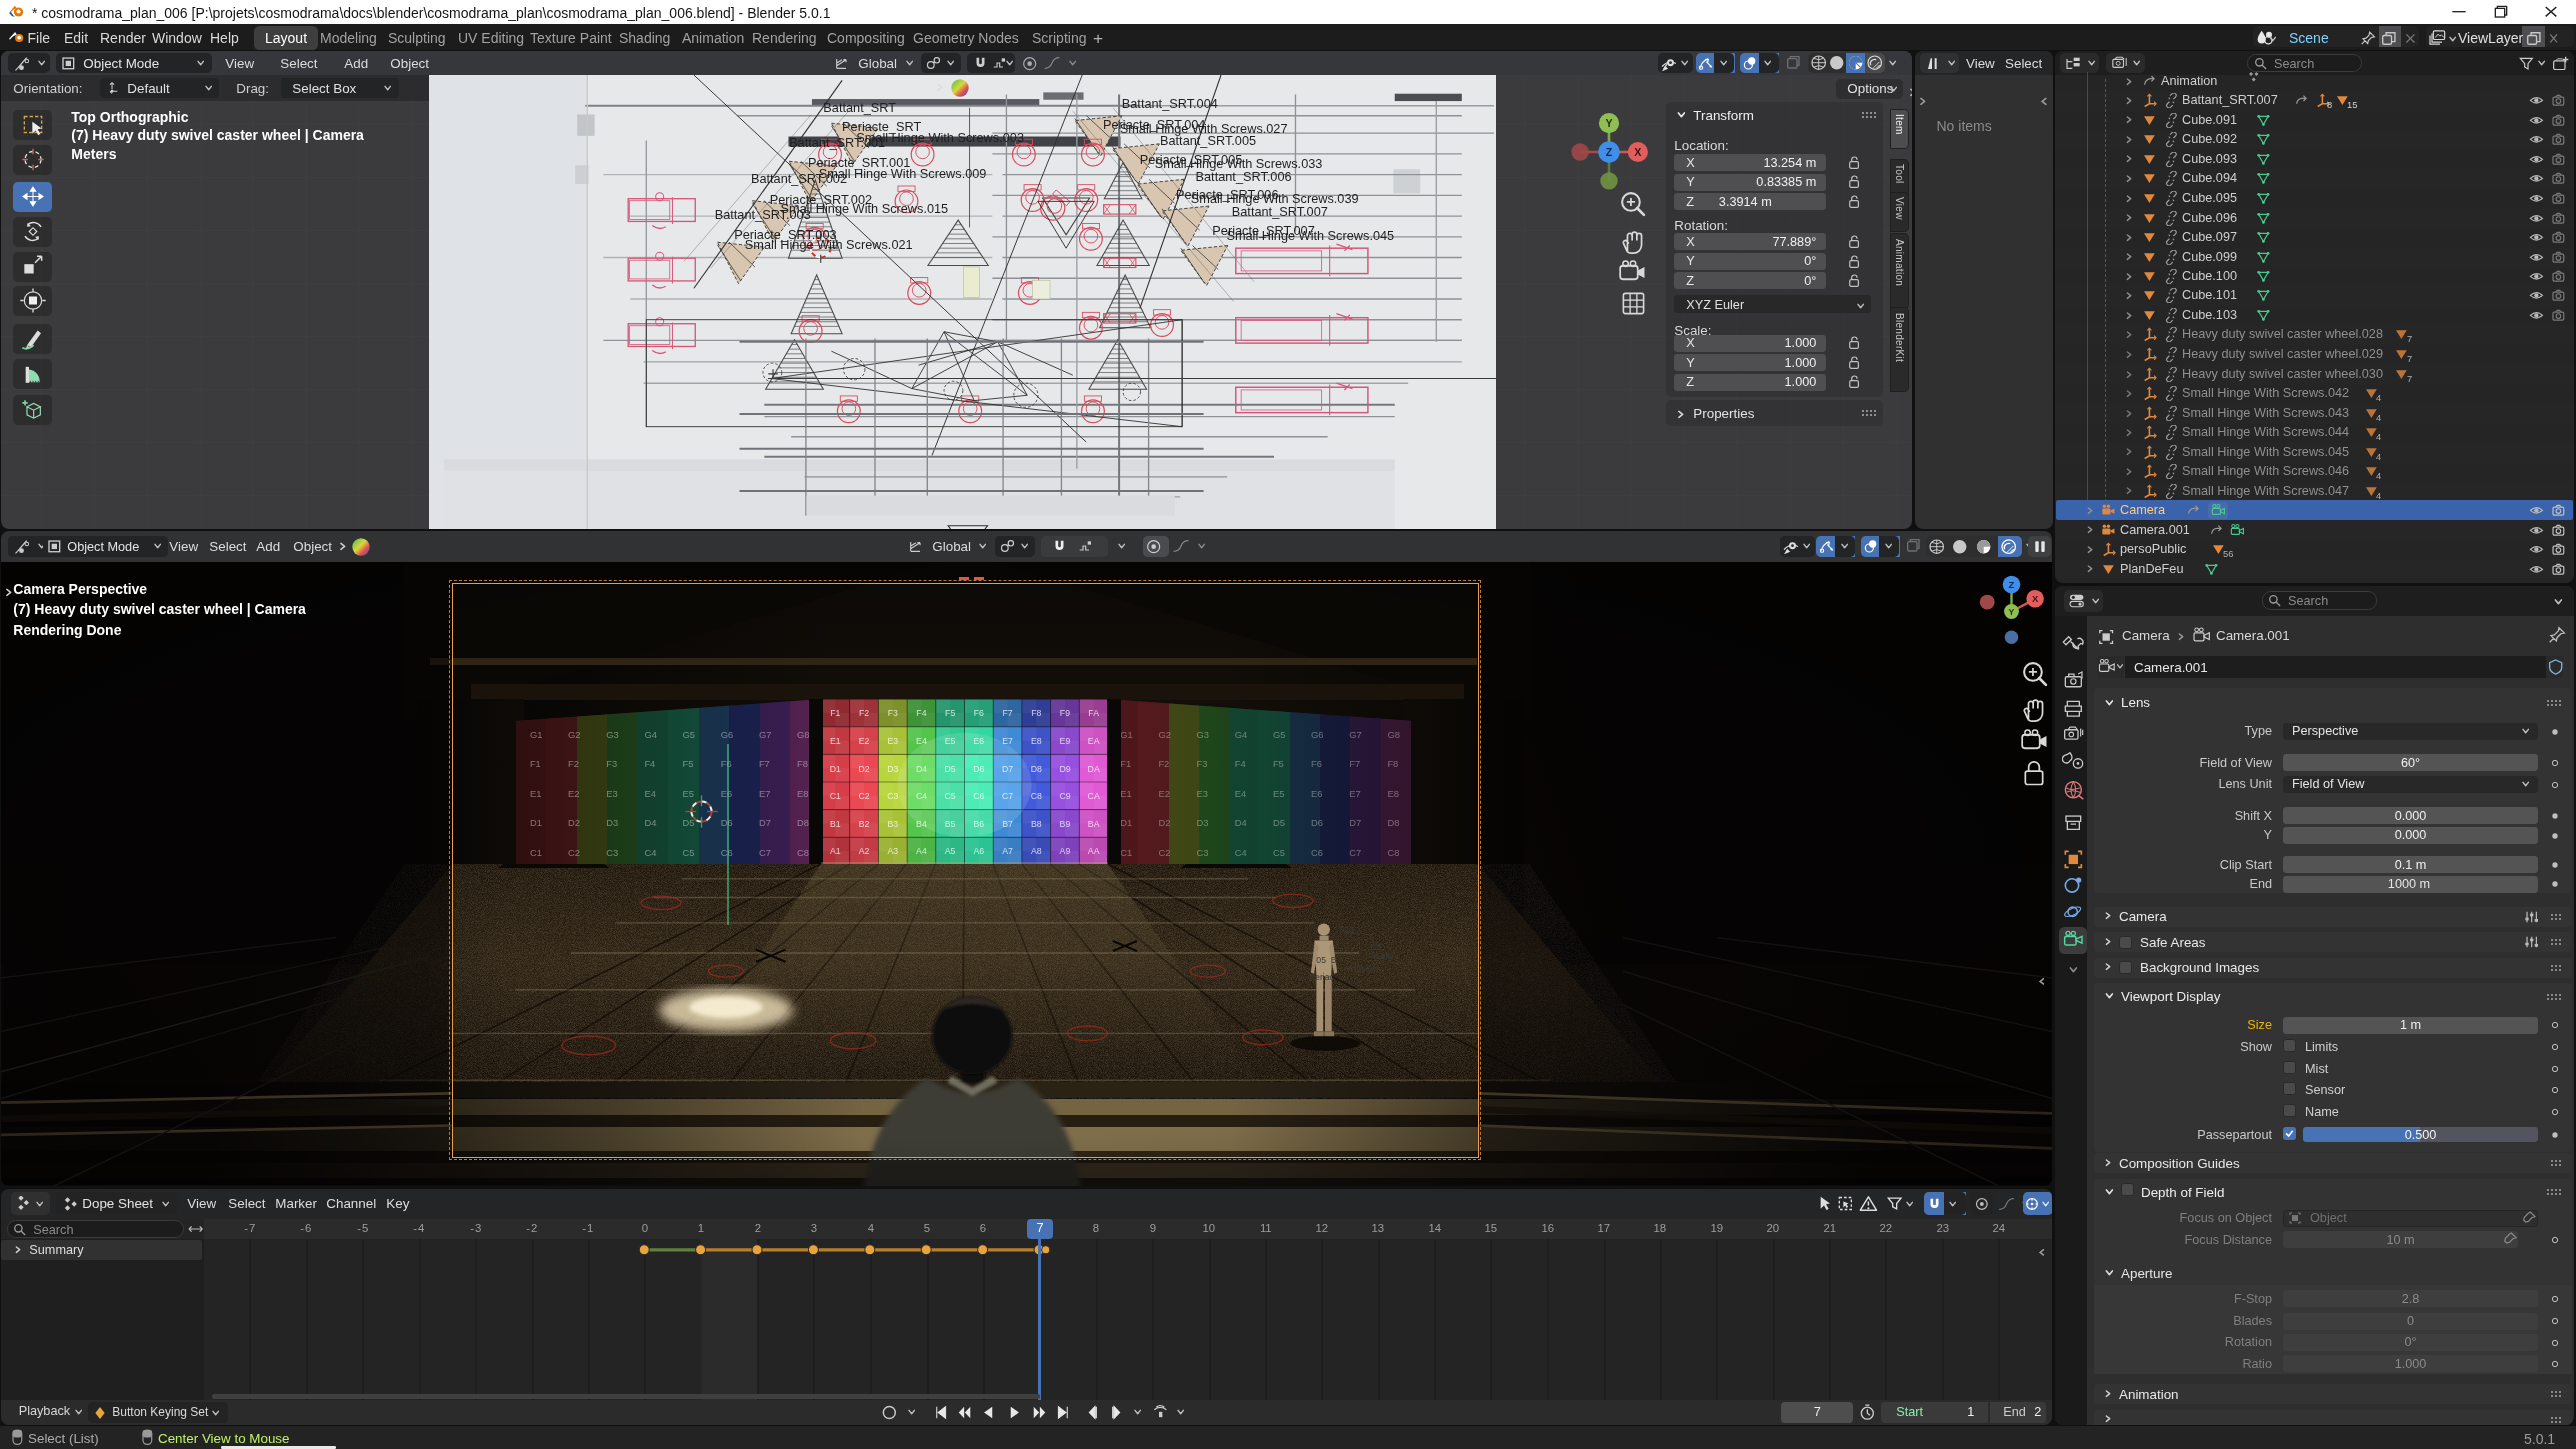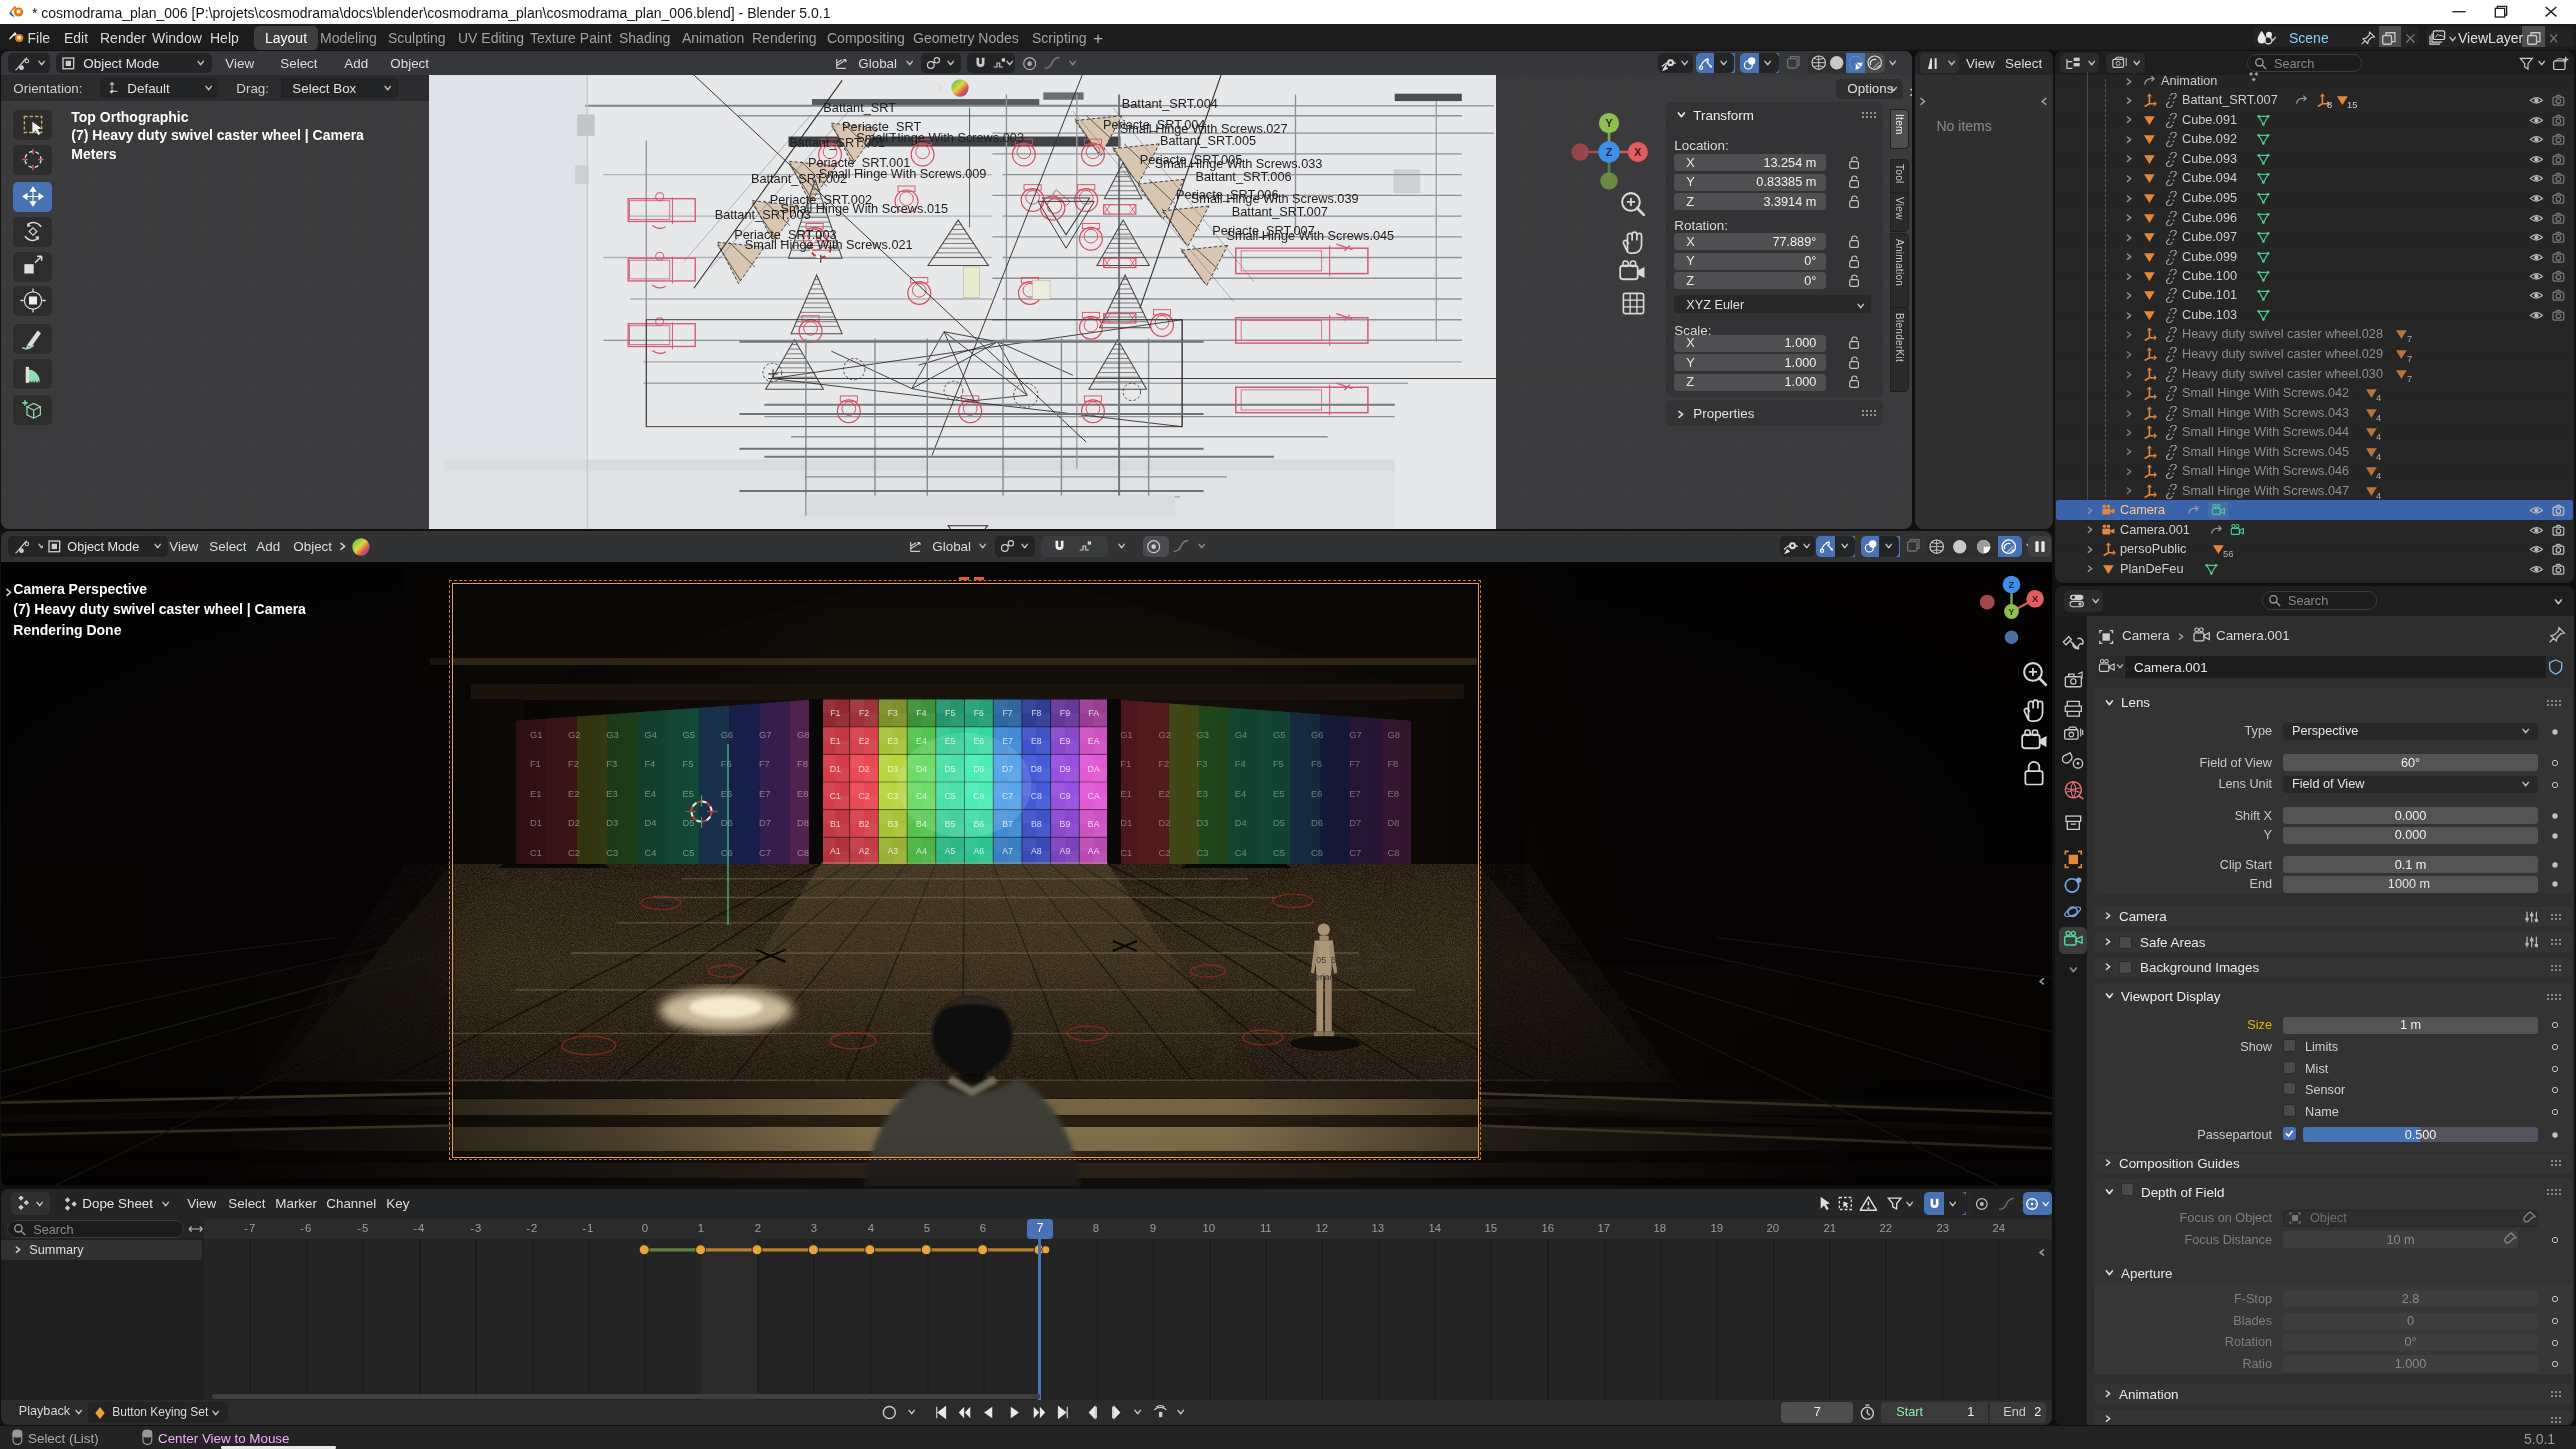--- a/index.html
+++ b/index.html
@@ -96,21 +96,21 @@
 <div class="abs" style="left:0px;top:1426px;width:2576px;height:23px;background:#232323;"></div>
 <svg class="abs" style="left:10.7px;top:1429px;" width="13.4" height="17.4" viewBox="0 0 20 26">
     <rect x="3" y="2" width="13" height="21" rx="6" fill="none" stroke="#9a9a9a" stroke-width="1.8"></rect>
     <rect x="3" y="2" width="13" height="10" rx="4" fill="#9a9a9a" stroke="#9a9a9a" stroke-width="1.5"></rect>
   </svg>
 <div class="txt" style="left:28px;top:1431px;font-size:13.4px;color:#ababab;font-weight:400;">Select (List)</div>
 <svg class="abs" style="left:141px;top:1429px;" width="13.4" height="17.4" viewBox="0 0 20 26">
     <rect x="3" y="2" width="13" height="21" rx="6" fill="none" stroke="#9a9a9a" stroke-width="1.8"></rect>
     <rect x="3" y="2" width="13" height="10" rx="4" fill="#9a9a9a" stroke="#9a9a9a" stroke-width="1.5"></rect>
   </svg>
-<div class="txt" style="left:158px;top:1431px;font-size:13.4px;color:#f0abfc;font-weight:400;">Center View to Mouse</div>
+<div class="txt" style="left:158px;top:1431px;font-size:13.4px;color:#bef264;font-weight:400;">Center View to Mouse</div>
 <div class="txt" style="left:2524px;top:1431px;font-size:14px;color:#9a9a9a;font-weight:400;">5.0.1</div>
 <div class="abs" style="left:221px;top:1446px;width:115px;height:2.7px;background:#e8e8e8;border-radius:1.3px;"></div>
 <div class="ed" style="left:1.3px;top:51px;width:1911px;height:478px;background:#3b3b3d">
     <div class="abs" style="left:0;top:0;width:1911px;height:478px;background-image:linear-gradient(#46464a 1.3px,transparent 1.3px),linear-gradient(90deg,#46464a 1.3px,transparent 1.3px);background-size:53px 53px;background-position:-13.4px 20px;opacity:.3"></div>
     <div class="abs" style="left:0px;top:0px;width:1911px;height:24px;background:#35373a;"></div>
     <div class="abs" style="left:6.7px;top:2px;width:42px;height:20px;background:#232426;border-radius:4.7px;"></div>
     <svg class="abs" style="left:10.7px;top:4px;" width="23" height="17.4" viewBox="0 0 34 26">
       <path d="M8 20 L20 6 M8 20 l-3 3 M20 6 l2-2" stroke="#ccc" stroke-width="1.8" fill="none"></path>
       <circle cx="14" cy="19" r="3.6" fill="#ccc"></circle>
       <circle cx="22" cy="9" r="2.6" fill="none" stroke="#ccc" stroke-width="1.6"></circle>
@@ -694,21 +694,21 @@
     </svg>
     <div class="abs" style="left:1673px;top:123px;width:152px;height:17.4px;background:#4f4f51;border-radius:3.4px;"></div>
     <div class="txt" style="left:1685px;top:124px;font-size:12.7px;color:#e8e8e8;font-weight:400;">Y</div>
     <div class="txt" style="left:1673px;top:124px;font-size:12.7px;color:#f0f0f0;font-weight:400;width:142px;text-align:right;">0.83385 m</div>
     <svg class="abs" style="left:1846px;top:123px;" width="14.8" height="16" viewBox="0 0 22 24">
       <rect x="4" y="10" width="13" height="10" rx="2" fill="none" stroke="#c2c2c2" stroke-width="1.8"></rect>
       <path d="M7 10 V7 a4 4 0 0 1 8 0" fill="none" stroke="#c2c2c2" stroke-width="1.8"></path>
     </svg>
     <div class="abs" style="left:1673px;top:142px;width:152px;height:17.4px;background:#4f4f51;border-radius:3.4px;"></div>
     <div class="txt" style="left:1685px;top:144px;font-size:12.7px;color:#e8e8e8;font-weight:400;">Z</div>
-    <div class="txt" style="left:1673px;top:144px;font-size:12.7px;color:#f0f0f0;font-weight:400;width:142px;text-align:right;">3.3914 m</div>
+    <div class="txt" style="left:1673px;top:144px;font-size:12.7px;color:#f0f0f0;font-weight:400;width:142px;text-align:center;">3.3914 m</div>
     <svg class="abs" style="left:1846px;top:143px;" width="14.8" height="16" viewBox="0 0 22 24">
       <rect x="4" y="10" width="13" height="10" rx="2" fill="none" stroke="#c2c2c2" stroke-width="1.8"></rect>
       <path d="M7 10 V7 a4 4 0 0 1 8 0" fill="none" stroke="#c2c2c2" stroke-width="1.8"></path>
     </svg>
     <div class="txt" style="left:1673px;top:167px;font-size:13.4px;color:#d8d8d8;font-weight:400;">Rotation:</div>
     <div class="abs" style="left:1673px;top:182px;width:152px;height:17.4px;background:#4f4f51;border-radius:3.4px;"></div>
     <div class="txt" style="left:1685px;top:184px;font-size:12.7px;color:#e8e8e8;font-weight:400;">X</div>
     <div class="txt" style="left:1673px;top:184px;font-size:12.7px;color:#f0f0f0;font-weight:400;width:142px;text-align:right;">77.889°</div>
     <svg class="abs" style="left:1846px;top:183px;" width="14.8" height="16" viewBox="0 0 22 24">
       <rect x="4" y="10" width="13" height="10" rx="2" fill="none" stroke="#c2c2c2" stroke-width="1.8"></rect>

